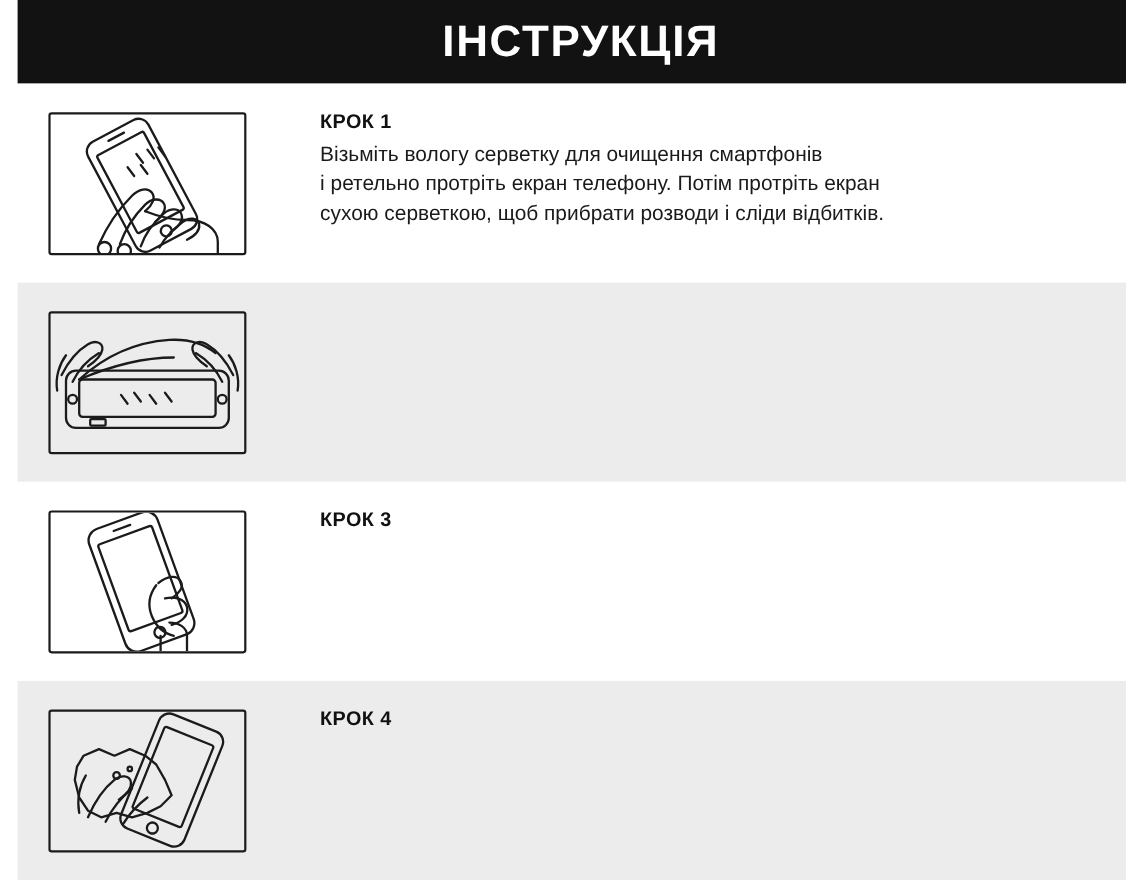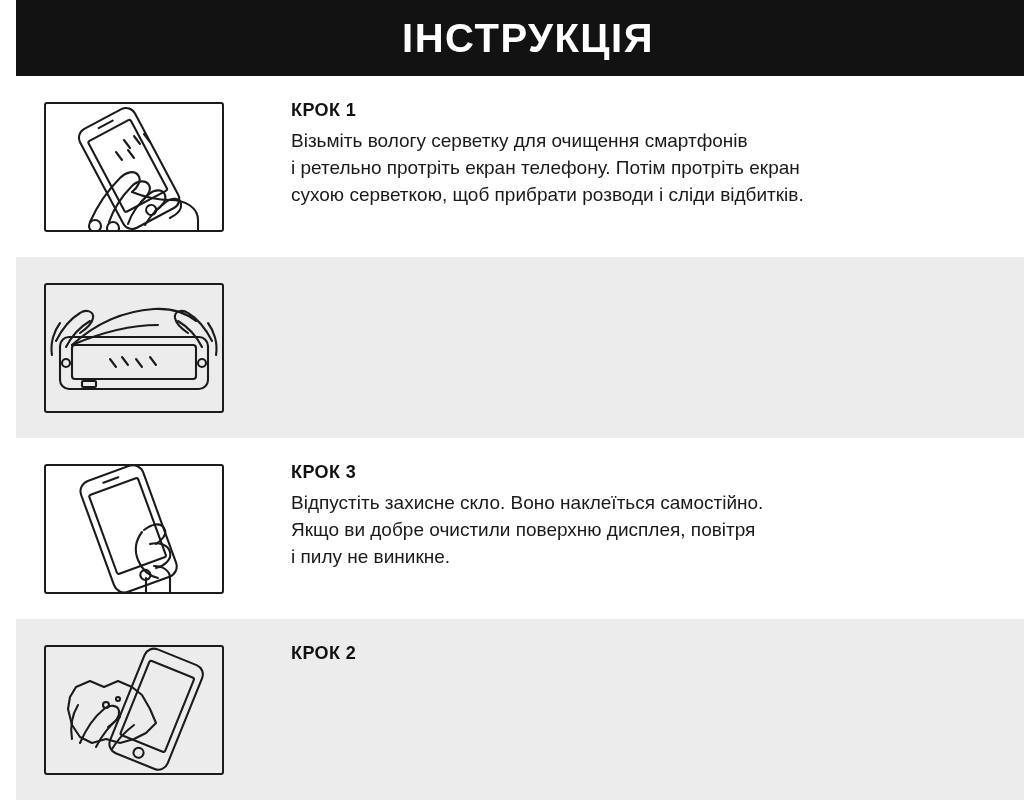--- a/index.html
+++ b/index.html
@@ -191,23 +191,20 @@
             <path d="M98 64 C106 58 114 56 118 62 C122 68 116 74 110 78"></path>
             <path d="M104 78 C112 76 122 78 124 86 C126 94 118 100 110 102"></path>
             <path d="M108 100 C116 100 124 104 124 112 L124 126"></path>
             <path d="M96 66 C90 74 88 84 92 94 C96 104 104 110 112 112"></path>
             <path d="M100 112 L100 126"></path>
           </svg>
         </div>
       </div>
       <div class="text-col">
         <div class="step-label">КРОК 3</div>
-        <p class="step-body">Відпустіть захисне скло. Воно наклеїться самостійно.
-Якщо ви добре очистили поверхню дисплея, повітря
-і пилу не виникне.</p>
       </div>
     </div>
 
     <div class="step alt">
       <div class="illus">
         <div class="illus-box">
           <svg viewBox="0 0 176 126" fill="none" stroke="#1b1b1b" stroke-width="2.1" stroke-linecap="round" stroke-linejoin="round">
 
             <g transform="rotate(22 104 64)">
               <rect x="78" y="4" width="62" height="112" rx="10"></rect>
@@ -221,18 +218,18 @@
             <path d="M50 100 C56 88 64 78 74 70"></path>
             <path d="M66 102 C72 92 80 84 88 78"></path>
             <path d="M26 92 C24 80 26 68 32 58"></path>
 
             <circle cx="60" cy="58" r="3"></circle>
             <circle cx="72" cy="52" r="2"></circle>
           </svg>
         </div>
       </div>
       <div class="text-col">
-        <div class="step-label">КРОК 2</div>
+        <div class="step-label">КРОК 4</div>
       </div>
     </div>
 
   </div>
 </div>
 
 </body></html>

